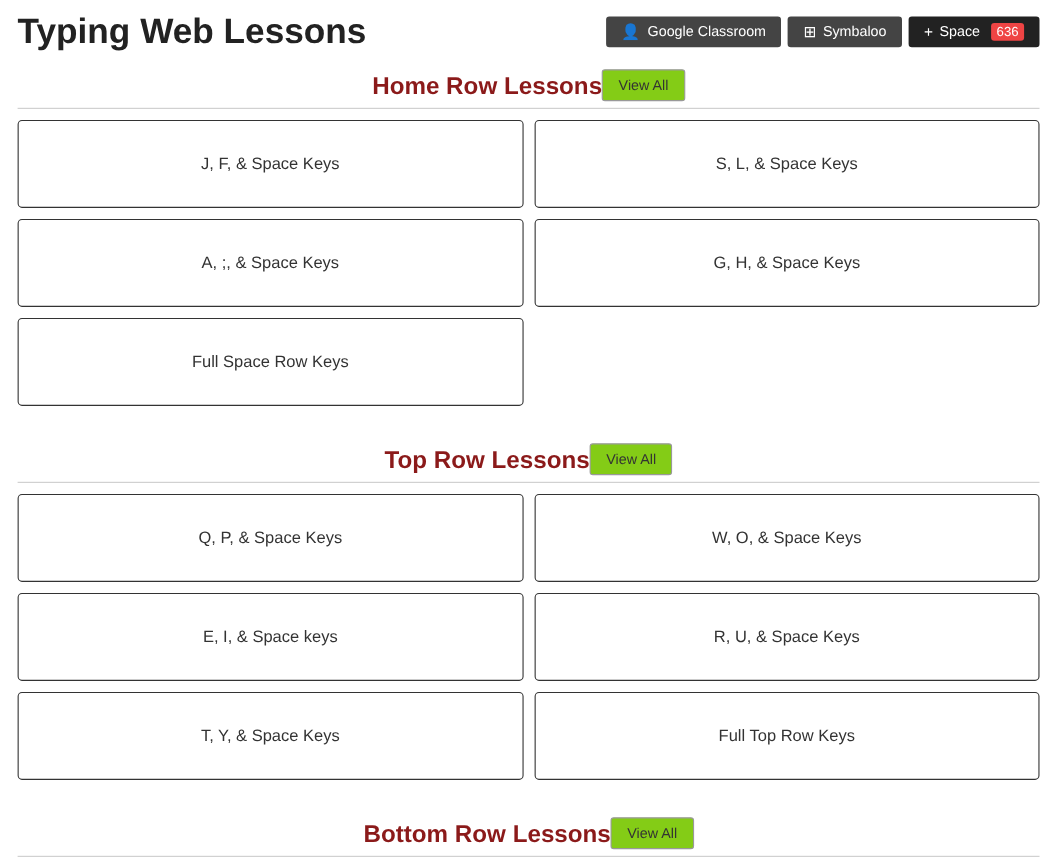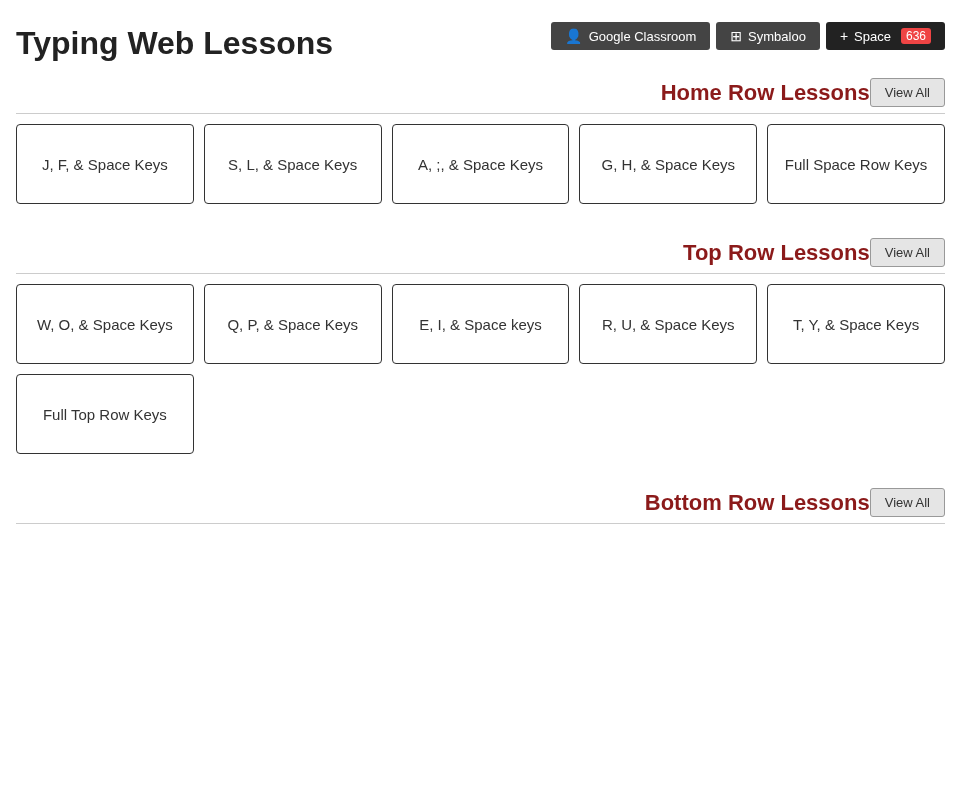--- a/index.html
+++ b/index.html
@@ -14,21 +14,20 @@
     .header {
       display: flex;
       align-items: center;
       justify-content: space-between;
       padding: 10px 16px 6px 16px;
     }
     .page-title {
       font-size: 32px;
       font-weight: bold;
       color: #222;
-      margin-top: 15px;
     }
     .header-buttons {
       display: flex;
       gap: 6px;
       align-items: center;
     }
     .header-btn {
       display: flex;
       align-items: center;
       gap: 6px;
@@ -54,47 +53,47 @@
       margin-left: 4px;
     }
 
     
     .section {
       padding: 0 16px 16px 16px;
     }
     .section-header {
       display: flex;
       align-items: center;
-      justify-content: flex-end;
+      justify-content: center;
       padding: 10px 0 6px 0;
     }
     .section-title {
       font-size: 22px;
       font-weight: bold;
       color: #8b1a1a;
     }
     .view-all-btn {
       padding: 6px 14px;
-      background: #e5e5e5;
+      background: #84cc16;
       color: #333;
       border: 1px solid #999;
       border-radius: 3px;
       font-size: 13px;
       cursor: pointer;
     }
     .section-divider {
       border: none;
       border-top: 1px solid #ccc;
       margin: 0 0 10px 0;
     }
 
     
     .lesson-grid {
       display: grid;
-      grid-template-columns: repeat(5, 1fr);
+      grid-template-columns: repeat(2, 1fr);
       gap: 10px;
       margin-bottom: 8px;
     }
     .lesson-card {
       border: 1.5px solid #333;
       border-radius: 4px;
       display: flex;
       align-items: center;
       justify-content: center;
       text-align: center;
@@ -143,22 +142,22 @@
         <div class="lesson-card">Full Space Row Keys</div>
       </div>
     </div>
     <div class="section">
       <div class="section-header">
         <h2 class="section-title">Top Row Lessons</h2>
         <button class="view-all-btn">View All</button>
       </div>
       <hr class="section-divider">
       <div class="lesson-grid">
+        <div class="lesson-card">Q, P, &amp; Space Keys</div>
         <div class="lesson-card">W, O, &amp; Space Keys</div>
-        <div class="lesson-card">Q, P, &amp; Space Keys</div>
         <div class="lesson-card">E, I, &amp; Space keys</div>
         <div class="lesson-card">R, U, &amp; Space Keys</div>
         <div class="lesson-card">T, Y, &amp; Space Keys</div>
         <div class="lesson-card">Full Top Row Keys</div>
       </div>
     </div>
     <div class="section">
       <div class="section-header">
         <h2 class="section-title">Bottom Row Lessons</h2>
         <button class="view-all-btn">View All</button>

